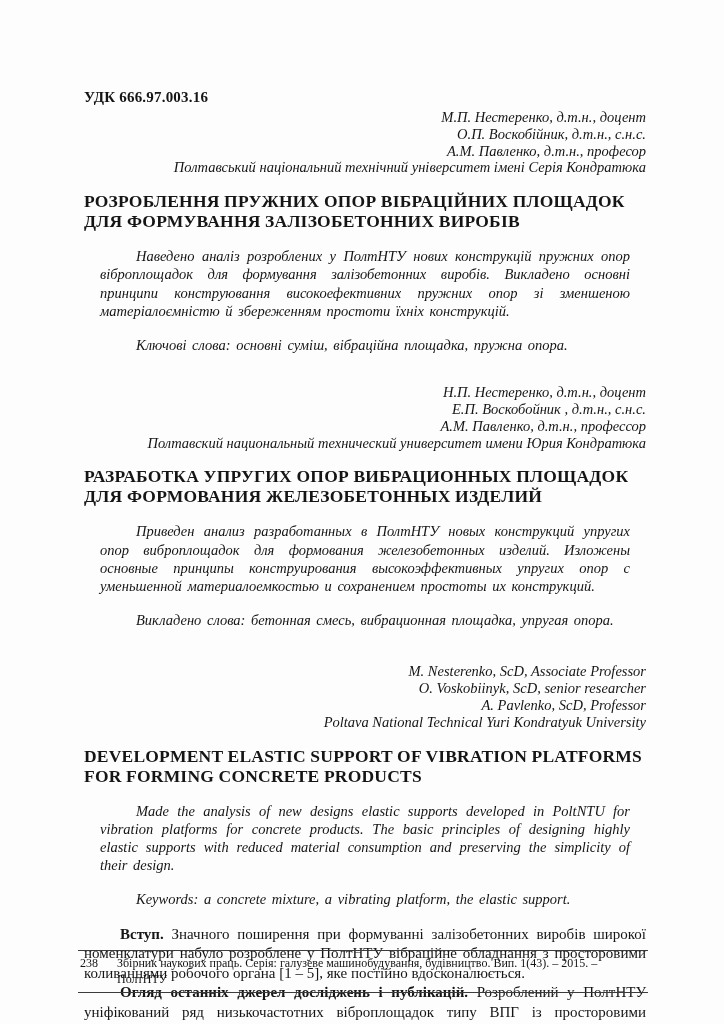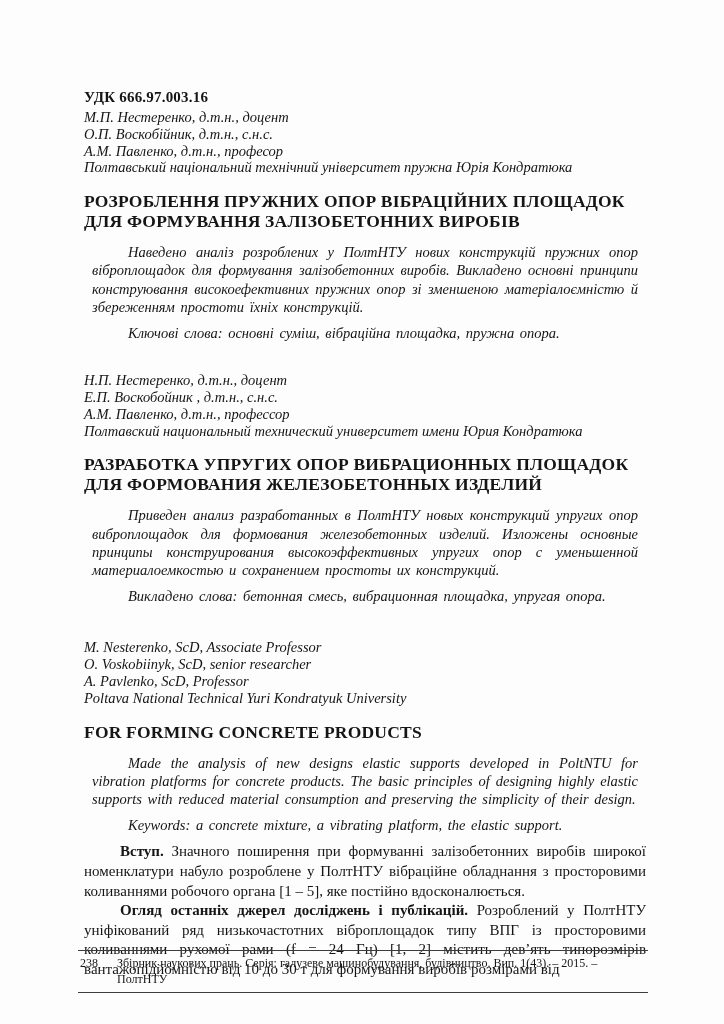--- a/index.html
+++ b/index.html
@@ -9,36 +9,36 @@
     font-family: "Liberation Serif", serif;
     color: #151515;
     overflow: hidden;
   }
   .page { position: relative; width: 640px; height: 1024px; }
   .content { position: absolute; left: 84px; top: 88px; width: 562px; }
 
   .udc { font-weight: bold; font-size: 15px; line-height: 18px; letter-spacing: 0.2px; }
 
   .authors {
-    text-align: left; font-style: italic;
+    text-align: right; font-style: italic;
     font-size: 14.5px; line-height: 16.8px;
   }
   .authors-ua { margin-top: 3px; }
   .authors-ru { margin-top: 30px; }
   .authors-en { margin-top: 34px; }
 
   .title {
     margin: 15px 0 0 0; text-align: left;
     font-weight: bold; font-size: 17.5px; line-height: 20px;
     letter-spacing: 0.2px;
   }
   .title span { display: block; }
 
   .abstract-block { margin-top: 12px; font-style: italic; font-size: 14.5px; line-height: 18.2px; }
-  .abstract-block p { margin: 8px; text-align: justify; text-indent: 36px; word-spacing: 2px; }
+  .abstract-block p { margin: 16px; text-align: justify; text-indent: 36px; word-spacing: 2px; }
   .kw-label { font-weight: normal; }
 
   .body-block { margin-top: 3px; }
   .body-par { margin: 0; font-size: 15px; line-height: 19.6px; text-align: justify; text-indent: 36px; }
   .lead { font-weight: bold; }
 
   .footer {
     position: absolute; left: 78px; top: 950px; width: 570px;
     border-top: 1.5px solid #3c3c3c;
     border-bottom: 1.5px solid #3c3c3c;
@@ -54,21 +54,21 @@
 
 <div class="page">
   <div class="content">
 
     <div class="udc">УДК 666.97.003.16</div>
 
     <div class="authors authors-ua">
       <div>М.П. Нестеренко, д.т.н., доцент</div>
       <div>О.П. Воскобійник, д.т.н., с.н.с.</div>
       <div>А.М. Павленко, д.т.н., професор</div>
-      <div>Полтавський національний технічний університет пружна Юрія Кондратюка</div>
+      <div>Полтавський національний технічний університет імені Серія Кондратюка</div>
     </div>
 
     <h1 class="title">
       <span>РОЗРОБЛЕННЯ ПРУЖНИХ ОПОР ВІБРАЦІЙНИХ ПЛОЩАДОК</span>
       <span>ДЛЯ ФОРМУВАННЯ ЗАЛІЗОБЕТОННИХ ВИРОБІВ</span>
     </h1>
 
     <div class="abstract-block">
       <p>Наведено аналіз розроблених у ПолтНТУ нових конструкцій пружних опор віброплощадок для формування залізобетонних виробів. Викладено основні принципи конструювання високоефективних пружних опор зі зменшеною матеріалоємністю й збереженням простоти їхніх конструкцій.</p>
       <p><span class="kw-label">Ключові слова</span><span>: основні суміш, вібраційна площадка, пружна опора.</span></p>
@@ -92,20 +92,21 @@
     </div>
 
     <div class="authors authors-en">
       <div>M. Nesterenko, ScD, Associate Professor</div>
       <div>O. Voskobiinyk, ScD, senior researcher</div>
       <div>A. Pavlenko, ScD, Professor</div>
       <div>Poltava National Technical Yuri Kondratyuk University</div>
     </div>
 
     <h1 class="title">
+      <span>DEVELOPMENT ELASTIC SUPPORT OF VIBRATION PLATFORMS</span>
       <span>FOR FORMING CONCRETE PRODUCTS</span>
     </h1>
 
     <div class="abstract-block">
       <p>Made the analysis of new designs elastic supports developed in PoltNTU for vibration platforms for concrete products. The basic principles of designing highly elastic supports with reduced material consumption and preserving the simplicity of their design.</p>
       <p><span class="kw-label">Keywords:</span><span> a concrete mixture, a vibrating platform, the elastic support.</span></p>
     </div>
 
     <div class="body-block">
       <p class="body-par"><span class="lead">Вступ.</span><span> Значного поширення при формуванні залізобетонних виробів широкої номенклатури набуло розроблене у ПолтНТУ вібраційне обладнання з просторовими коливаннями робочого органа [1 – 5], яке постійно вдосконалюється.</span></p>

